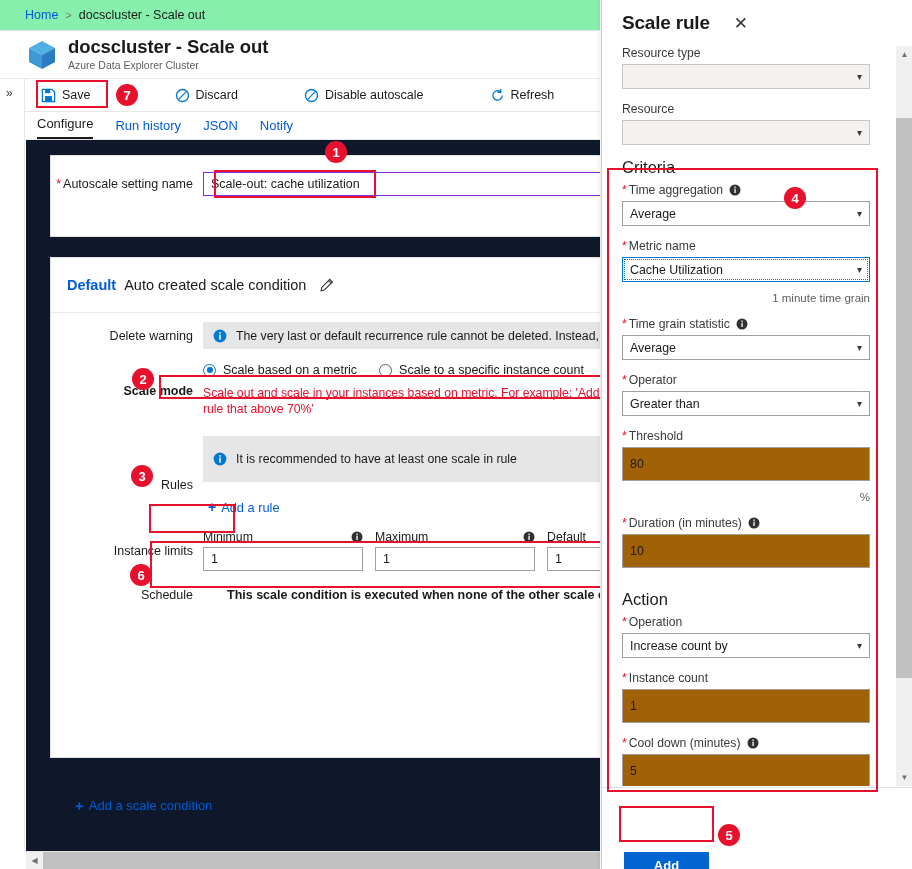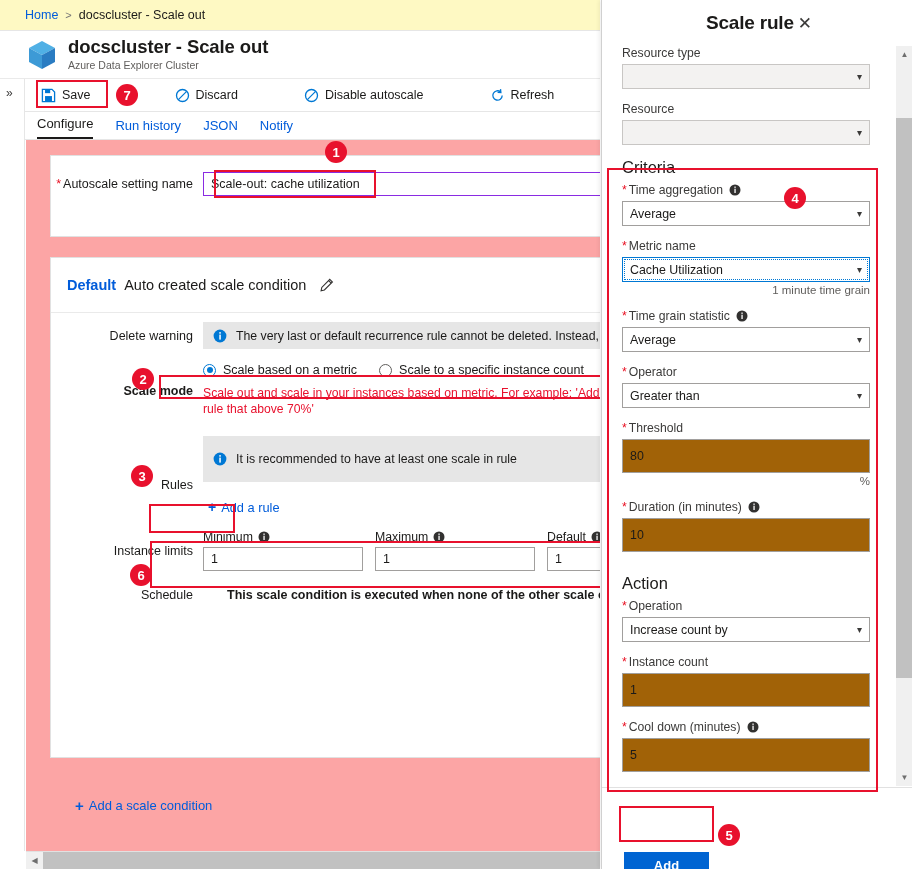--- a/index.html
+++ b/index.html
@@ -27,21 +27,21 @@
     overflow: hidden;
   }
 
   
   .breadcrumb {
     height: 31px;
     display: flex; align-items: center;
     padding-left: 25px;
     font-size: 12.5px;
     border-bottom: 1px solid #e6e6e6;
-    background: #fef9c3;
+    background: #86efac;
   }
   .bc-link { color: #015cda; cursor: pointer; }
   .bc-sep { color: #767676; margin: 0 7px; font-size: 11px; }
   .bc-current { color: #1b1a19; }
 
   
   .title-row {
     height: 48px;
     display: flex; align-items: center;
     padding-left: 25px;
@@ -117,21 +117,21 @@
   .tab.active {
     color: #1b1a19;
     border-bottom: 2.5px solid #1b1a19;
   }
 
   
   .content {
     position: absolute;
     left: 26px; top: 140px;
     width: 574px; height: 711px;
-    background: #fca5a5;
+    background: #0f172a;
     overflow: hidden;
   }
 
   .card {
     position: absolute;
     background: #fff;
     border: 1px solid #e1e1e1;
   }
   #card-settings { left: 24px; top: 15px; width: 580px; height: 82px; }
   #card-condition { left: 24px; top: 117px; width: 580px; height: 501px; }
@@ -242,21 +242,21 @@
     width: 86px; height: 29px;
     border: 2.5px solid #e8112d;
     pointer-events: none;
   }
 
   #row-limits { position: absolute; left: 0; top: 272px; width: 100%; align-items: center; }
   .limits { display: flex; }
   .limit-col { margin-right: 12px; }
   .limit-label {
     font-size: 12.3px; color: #1b1a19;
-    margin-bottom: 3px; display: flex; align-items: center;
+    margin-bottom: 3px; display: flex; align-items: center; justify-content: space-between;
   }
   .limit-label .infoi { width: 12px; height: 12px; margin-left: 5px; margin-right: 0; }
   .limit-input {
     width: 160px; height: 24px;
     border: 1px solid #a19f9d; background: #fff;
     font-size: 12.5px; padding: 0 7px;
     display: flex; align-items: center;
   }
   .limits-hl {
     position: absolute;
@@ -312,22 +312,23 @@
   #blade {
     position: absolute;
     left: 601px; top: 0;
     width: 311px; height: 869px;
     background: #fff;
     border-left: 1px solid #d0d0d0;
     box-shadow: -2px 0 4px rgba(0,0,0,0.07);
   }
   .blade-head {
     height: 46px;
-    display: flex; align-items: center; justify-content: center;
+    display: flex; align-items: center; justify-content: flex-start;
     padding: 0 12px 0 20px;
+    gap: 20px;
   }
   .blade-title { font-size: 19px; font-weight: 600; color: #1b1a19; letter-spacing:-0.2px;}
   .blade-close { font-size: 17px; color: #3b3a39; cursor: pointer; line-height: 1; padding: 3px 4px;}
 
   .blade-body {
     position: absolute; left: 0; top: 46px;
     width: 293px; height: 740px;
     padding: 0 22px 0 20px;
     overflow: hidden;
   }
@@ -352,21 +353,21 @@
   }
   .chev { color: #3b3a39; font-size: 10px; line-height: 1; }
   .binput {
     width: 248px; height: 34px;
     border: 1px solid #a19f9d; background: #a16207;
     padding: 0 7px; font-size: 12.4px; color: #1b1a19;
     display: flex; align-items: center;
   }
   .bhint {
     width: 248px; text-align: right;
-    font-size: 11.5px; color: #605e5c; margin-top: 2px;
+    font-size: 11.5px; color: #605e5c; margin-top: 10px;
   }
   .bsection {
     font-size: 16.5px; color: #1b1a19;
     margin: 2px 0 6px 0;
   }
   .criteria-hl {
     position: absolute;
     left: 5px; top: 168px;
     width: 271px; height: 624px;
     border: 2.5px solid #e8112d;

